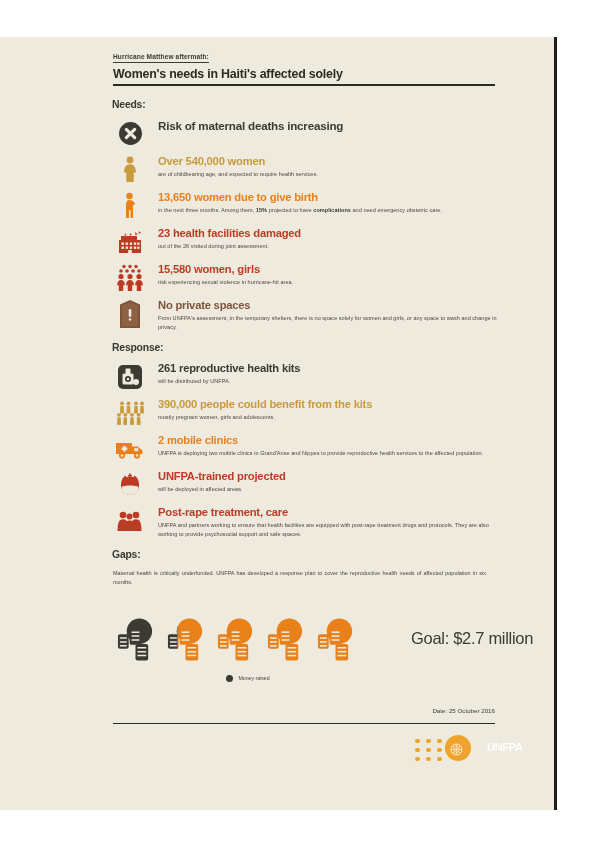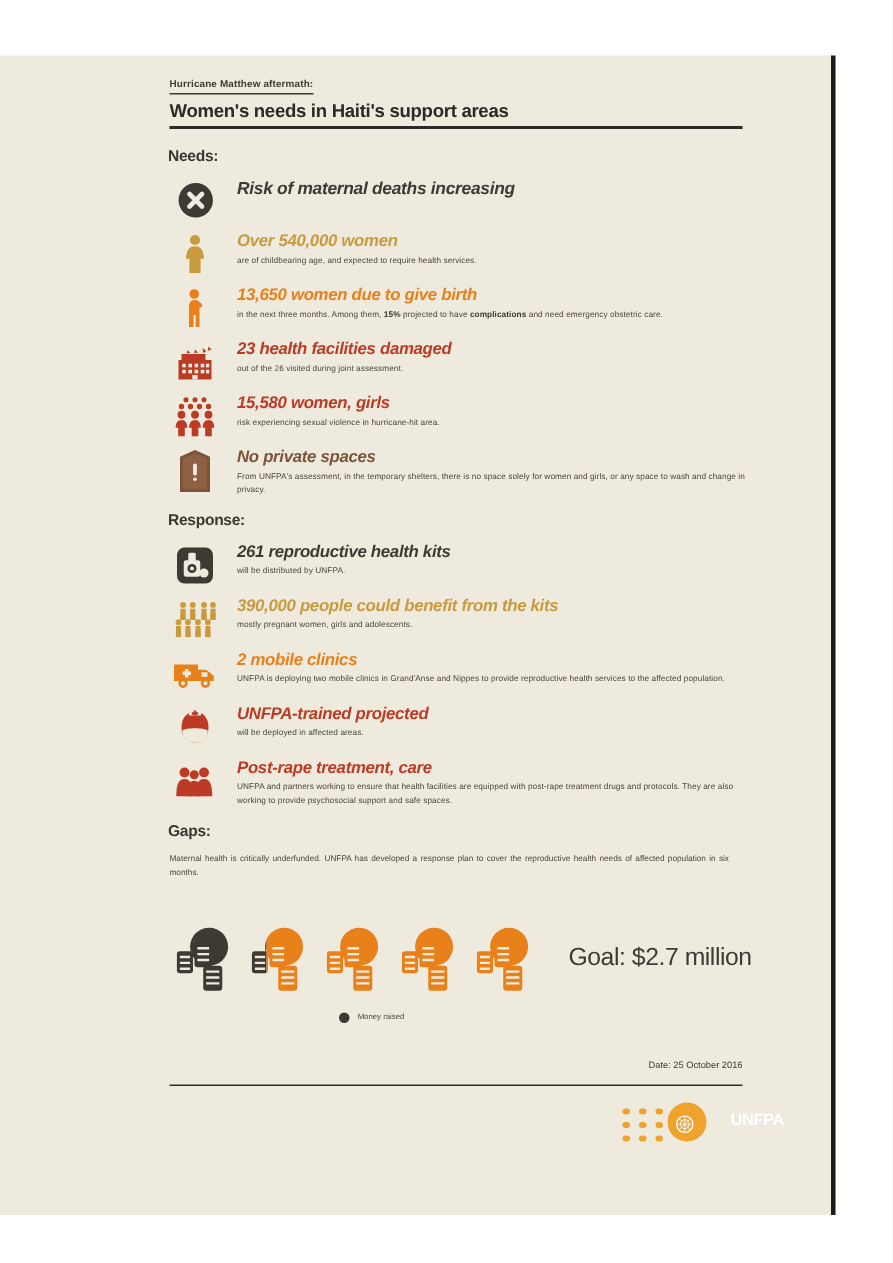--- a/index.html
+++ b/index.html
@@ -72,21 +72,20 @@
     width:34px;height:30px;
     display:flex;align-items:center;justify-content:center;
   }
   .entry .icon svg{display:block;}
   .etitle{
     font-size:11.2px;
     font-weight:bold;
     letter-spacing:-.2px;
     line-height:1.15;
     margin-bottom:2.5px;
-    font-style:italic;
   }
   .etitle.big{font-size:11.6px;}
   .edesc{
     font-size:5.5px;
     color:#4a463d;
     line-height:1.62;
     letter-spacing:.05px;
     max-width:372px;
   }
   .edesc b{font-weight:bold;color:#3a372f;}
@@ -107,20 +106,21 @@
     width:373px;
     margin:3px 0 0 0;
   }
 
   
   .money-wrap{
     margin-top:28px;
     display:flex;
     align-items:center;
     padding-left:3px;
+    gap:32px;
   }
   .bags{display:flex;gap:11px;align-items:center;}
   .bag{width:39px;height:46px;display:block;}
   .goal{
     font-size:16.5px;
     color:#3c3a33;
     letter-spacing:-.3px;
     margin-left:24px;
     white-space:nowrap;
   }
@@ -184,21 +184,21 @@
   }
 </style>
 </head>
 <body>
 
 <div id="page">
   <div id="inner">
 
     <div>
       <div class="kicker">Hurricane Matthew aftermath:</div>
-      <div class="maintitle">Women's needs in Haiti's support areas</div>
+      <div class="maintitle">Women's needs in Haiti's affected solely</div>
       <div class="rule-thick"></div>
     </div>
 
     <div class="section-head">Needs:</div>
 
     <div class="entry">
       <span class="icon">
         <svg width="25" height="25" viewBox="0 0 24 24">
           <circle cx="12" cy="12" r="11" fill="#3c3a33"></circle>
           <path d="M8 8 L16 16 M16 8 L8 16" stroke="#efeade" stroke-width="3" stroke-linecap="round"></path>

